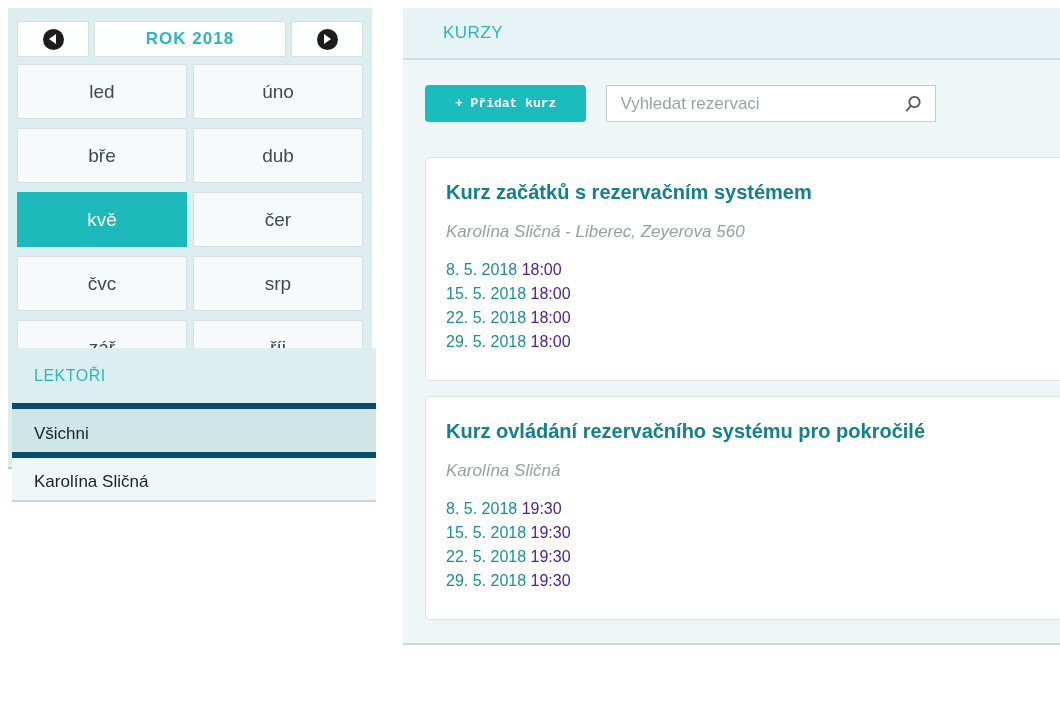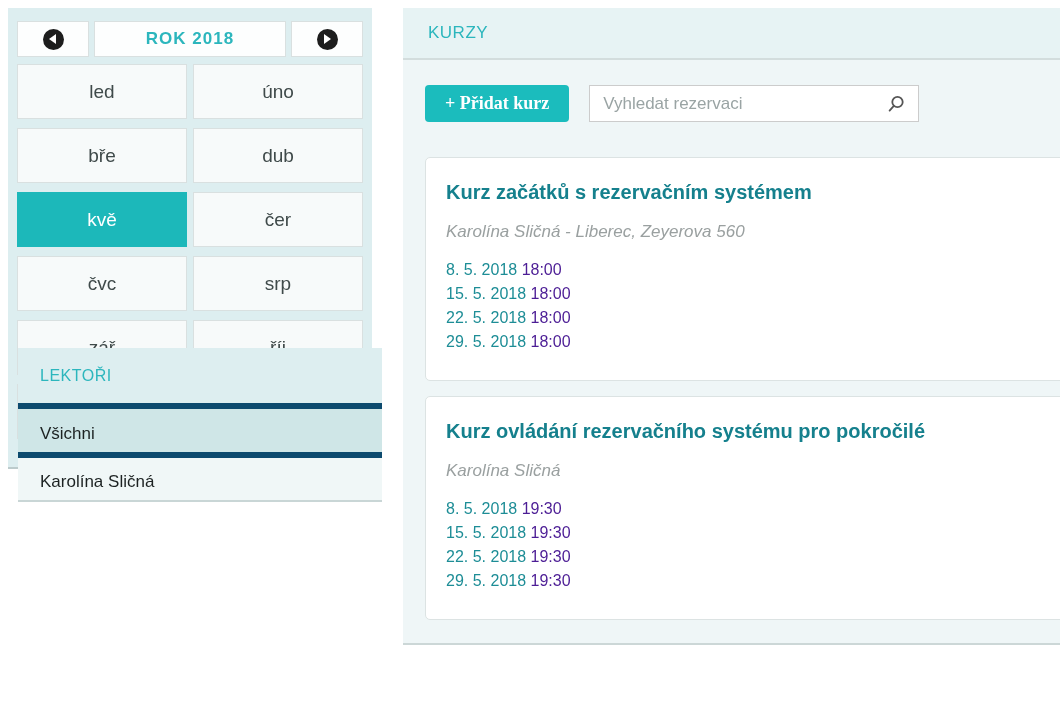--- a/index.html
+++ b/index.html
@@ -37,52 +37,52 @@
     height:55px; background:#f7fafa; border:1px solid #d9e0e0;
     display:flex; align-items:center; justify-content:center;
     font-size:19px; color:#3f4a4a; cursor:pointer;
   }
   .month-btn.selected{
     background:#1cb8ba; border-color:#1cb8ba; color:#ffffff; font-weight:normal;
   }
 
   
   .lecturers-panel{
-    position:absolute; left:18px; top:348px; width:364px;
+    position:absolute; left:12px; top:348px; width:364px;
     border-bottom:2px solid #c9d6d6;
   }
   .lect-header{
     height:55px; line-height:55px; background:#ddeef0; padding-left:22px;
     color:#2cb6bd; font-size:16px; letter-spacing:0.5px;
   }
   .lect-row{
     height:48px; line-height:48px; padding-left:22px;
     background:#f0f7f7; color:#1c2222; font-size:17px; cursor:pointer;
     border-top:6px solid #0c4a6e;
   }
   .lect-row.selected{ background:#cfe6e7; height:49px; line-height:49px; }
 
   
   .courses-panel{
     position:absolute; left:403px; top:8px; width:657px;
   }
   .kurzy-header{
     height:52px; background:#e7f3f4; border-bottom:2px solid #d3dddd;
-    display:flex; align-items:center; padding-left:25px;
+    display:flex; align-items:center; padding-left:40px;
     color:#2cb6bd; font-size:17px; letter-spacing:0.5px;
   }
   .kurzy-body{
     background:#eff6f7; border-bottom:2px solid #ccd7d7;
     padding:25px 0 23px 22px; overflow:hidden;
   }
   .toolbar{ display:flex; align-items:center; gap:20px; }
   .add-course-btn{
-    height:37px; padding:0 20px; background:#1bbcbd; color:#ffffff;
-    border:none; border-radius:4px; font-weight:bold; font-size:18px;
-    font-family:Liberation Serif, serif; cursor:pointer;
+    height:37px; padding:0 30px; background:#1bbcbd; color:#ffffff;
+    border:none; border-radius:4px; font-weight:bold; font-size:13px;
+    font-family:Liberation Mono, monospace; cursor:pointer;
   }
   .search-box{
     width:330px; height:37px; background:#ffffff; border:1px solid #cccccc;
     display:flex; align-items:center;
   }
   .search-box input{
     flex:1; border:none; outline:none; font-size:17px; color:#4d7c0f;
     padding-left:13px; font-family:"Liberation Sans", sans-serif; background:transparent;
   }
   .search-box input::placeholder{ color:#9aa4a4; }

